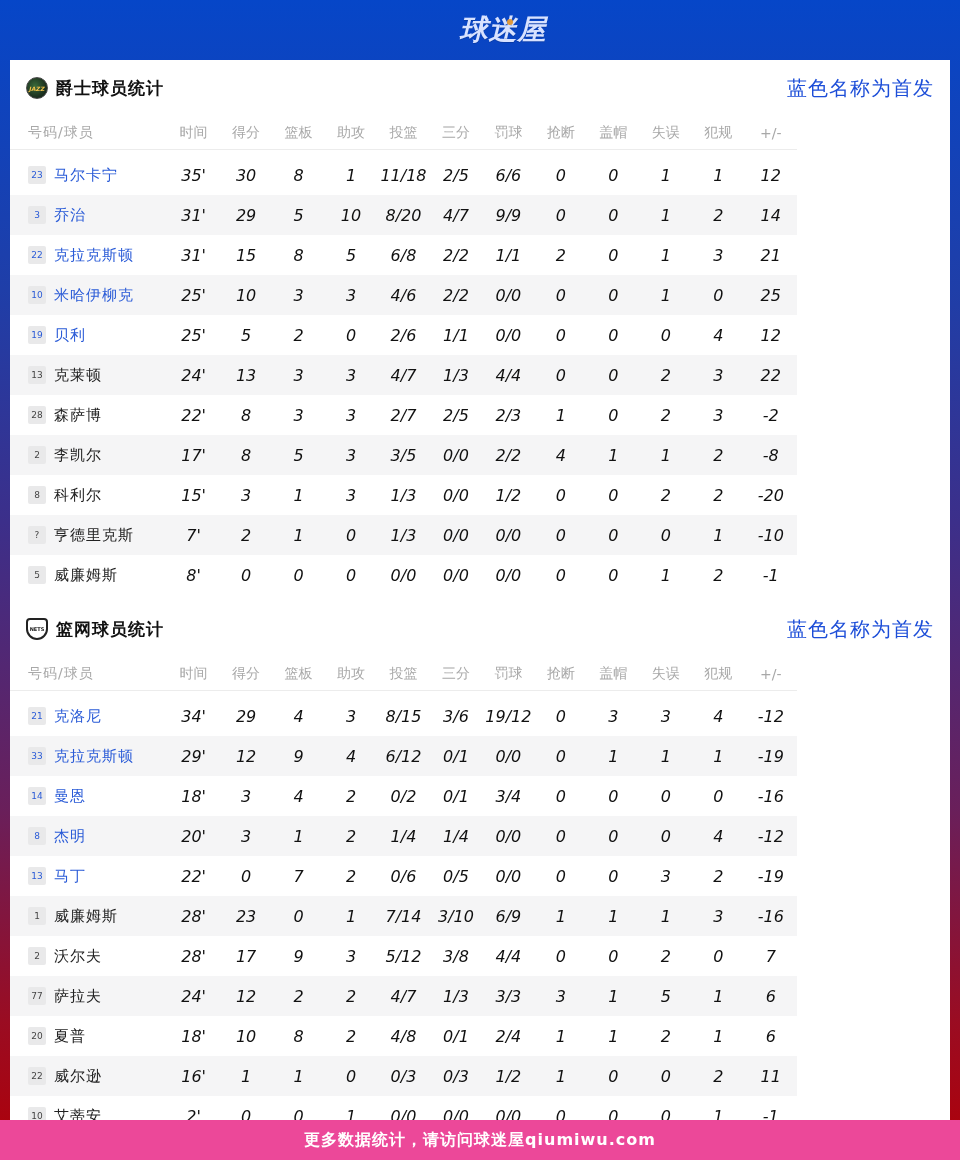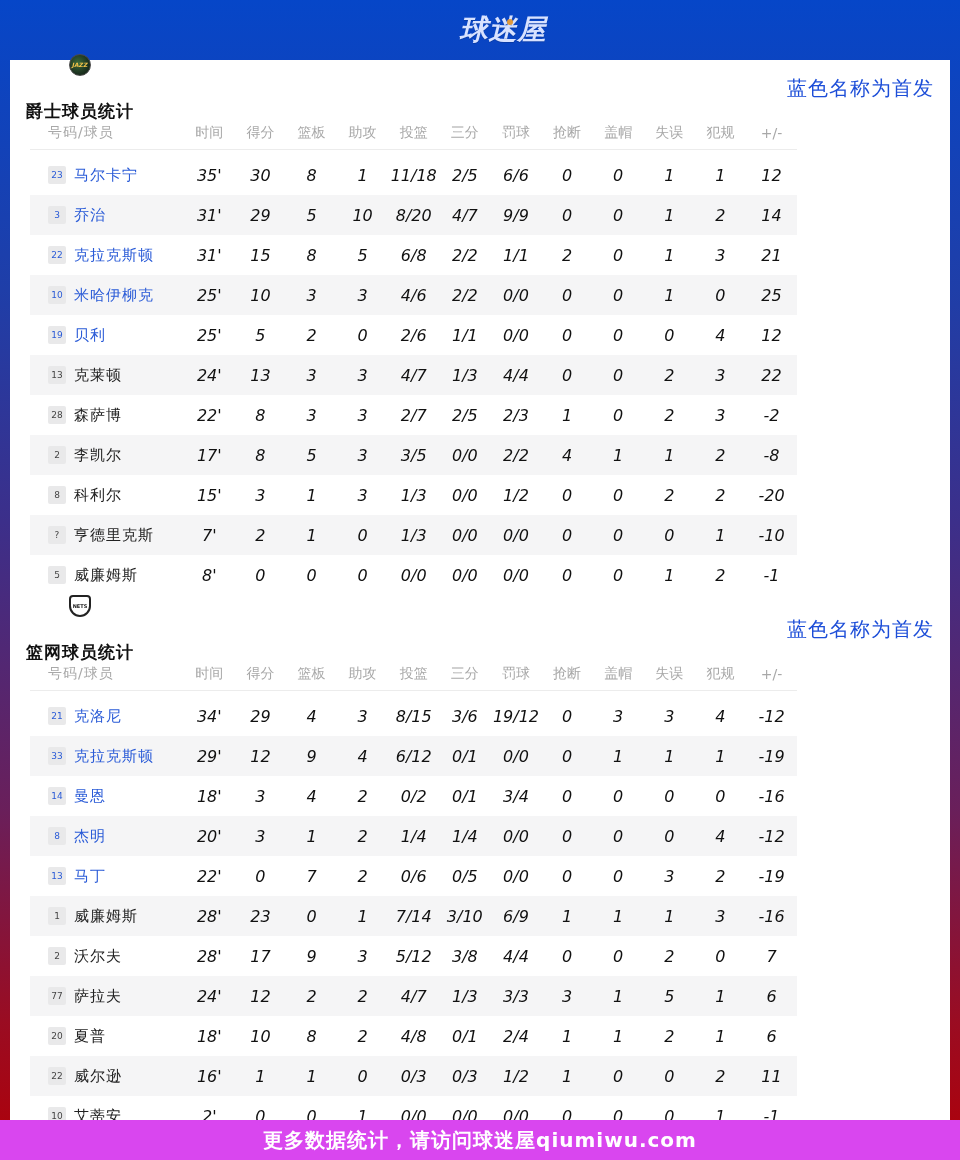--- a/index.html
+++ b/index.html
@@ -24,30 +24,30 @@
     background: #e09a3c; top: 8px; left: 47px;
   }
   .card {
     position: absolute; left: 10px; top: 60px; width: 940px; height: 1060px;
     background: #ffffff;
   }
   .section-head {
     height: 56px; display: flex; align-items: center; justify-content: space-between;
     padding: 0 16px 0 16px;
   }
-  .section-title { display: flex; align-items: center; gap: 24px; flex-direction: column; }
+  .section-title { display: flex; align-items: center; gap: 8px; }
   .team-logo {
     width: 22px; height: 22px; border-radius: 50%; display: inline-flex;
     align-items: center; justify-content: center; font-size: 6px; font-weight: bold;
   }
   .team-logo.jazz { background: radial-gradient(circle at 40% 40%, #3a6a3a 0%, #1d3320 60%, #0c1a10 100%); color: #f2c24a; border: 1px solid #4a4a4a; font-style: italic; }
   .team-logo.nets { background: #ffffff; color: #222; border: 2px solid #222; border-radius: 4px 4px 11px 11px; font-size: 5px; }
   .title-text { font-size: 17px; font-weight: bold; color: #111; letter-spacing: 1px; }
   .starter-note { font-size: 20px; color: #1d4ed8; letter-spacing: 1px; }
-  .table { width: 787px; padding-left: 20px; }
+  .table { width: 787px; }
   .row {
     display: flex; align-items: center; height: 40px;
   }
   .row.header { height: 34px; border-bottom: 1px solid #ececec; margin-bottom: 5px; }
   .row.header .cell, .row.header .name-cell { color: #a8a8a8; font-size: 14px; font-style: normal; }
   .row.alt { background: #f5f5f6; }
   .name-cell { width: 184px; padding-left: 18px; display: flex; align-items: center; gap: 8px; font-size: 15px; color: #222; letter-spacing: 1px; }
   .name-cell.starter { color: #2a5bd7; }
   .jersey {
     width: 18px; height: 18px; background: #e9e9ea; border-radius: 2px;
@@ -55,22 +55,22 @@
     font-size: 9px; color: #444; font-style: normal; letter-spacing: 0;
   }
   .name-cell.starter .jersey { color: #2a5bd7; }
   .cell {
     width: 62.5px; text-align: center; font-size: 16px; color: #111;
     font-style: italic; font-family: "DejaVu Sans", sans-serif;
   }
   .section-gap { height: 6px; }
   .footer {
     position: absolute; left: 0; top: 1120px; width: 960px; height: 40px;
-    background: #d946ef; display: flex; align-items: center; justify-content: center;
-    color: #ffffff; font-size: 20px; font-weight: bold; letter-spacing: 1px;
+    background: #ec4899; display: flex; align-items: center; justify-content: center;
+    color: #ffffff; font-size: 16px; font-weight: bold; letter-spacing: 1px;
   }
 </style>
 </head>
 <body>
 
 <div class="logo-bar">
   <div class="logo">
     <span>球迷屋</span>
     <span class="dot"></span>
   </div>

